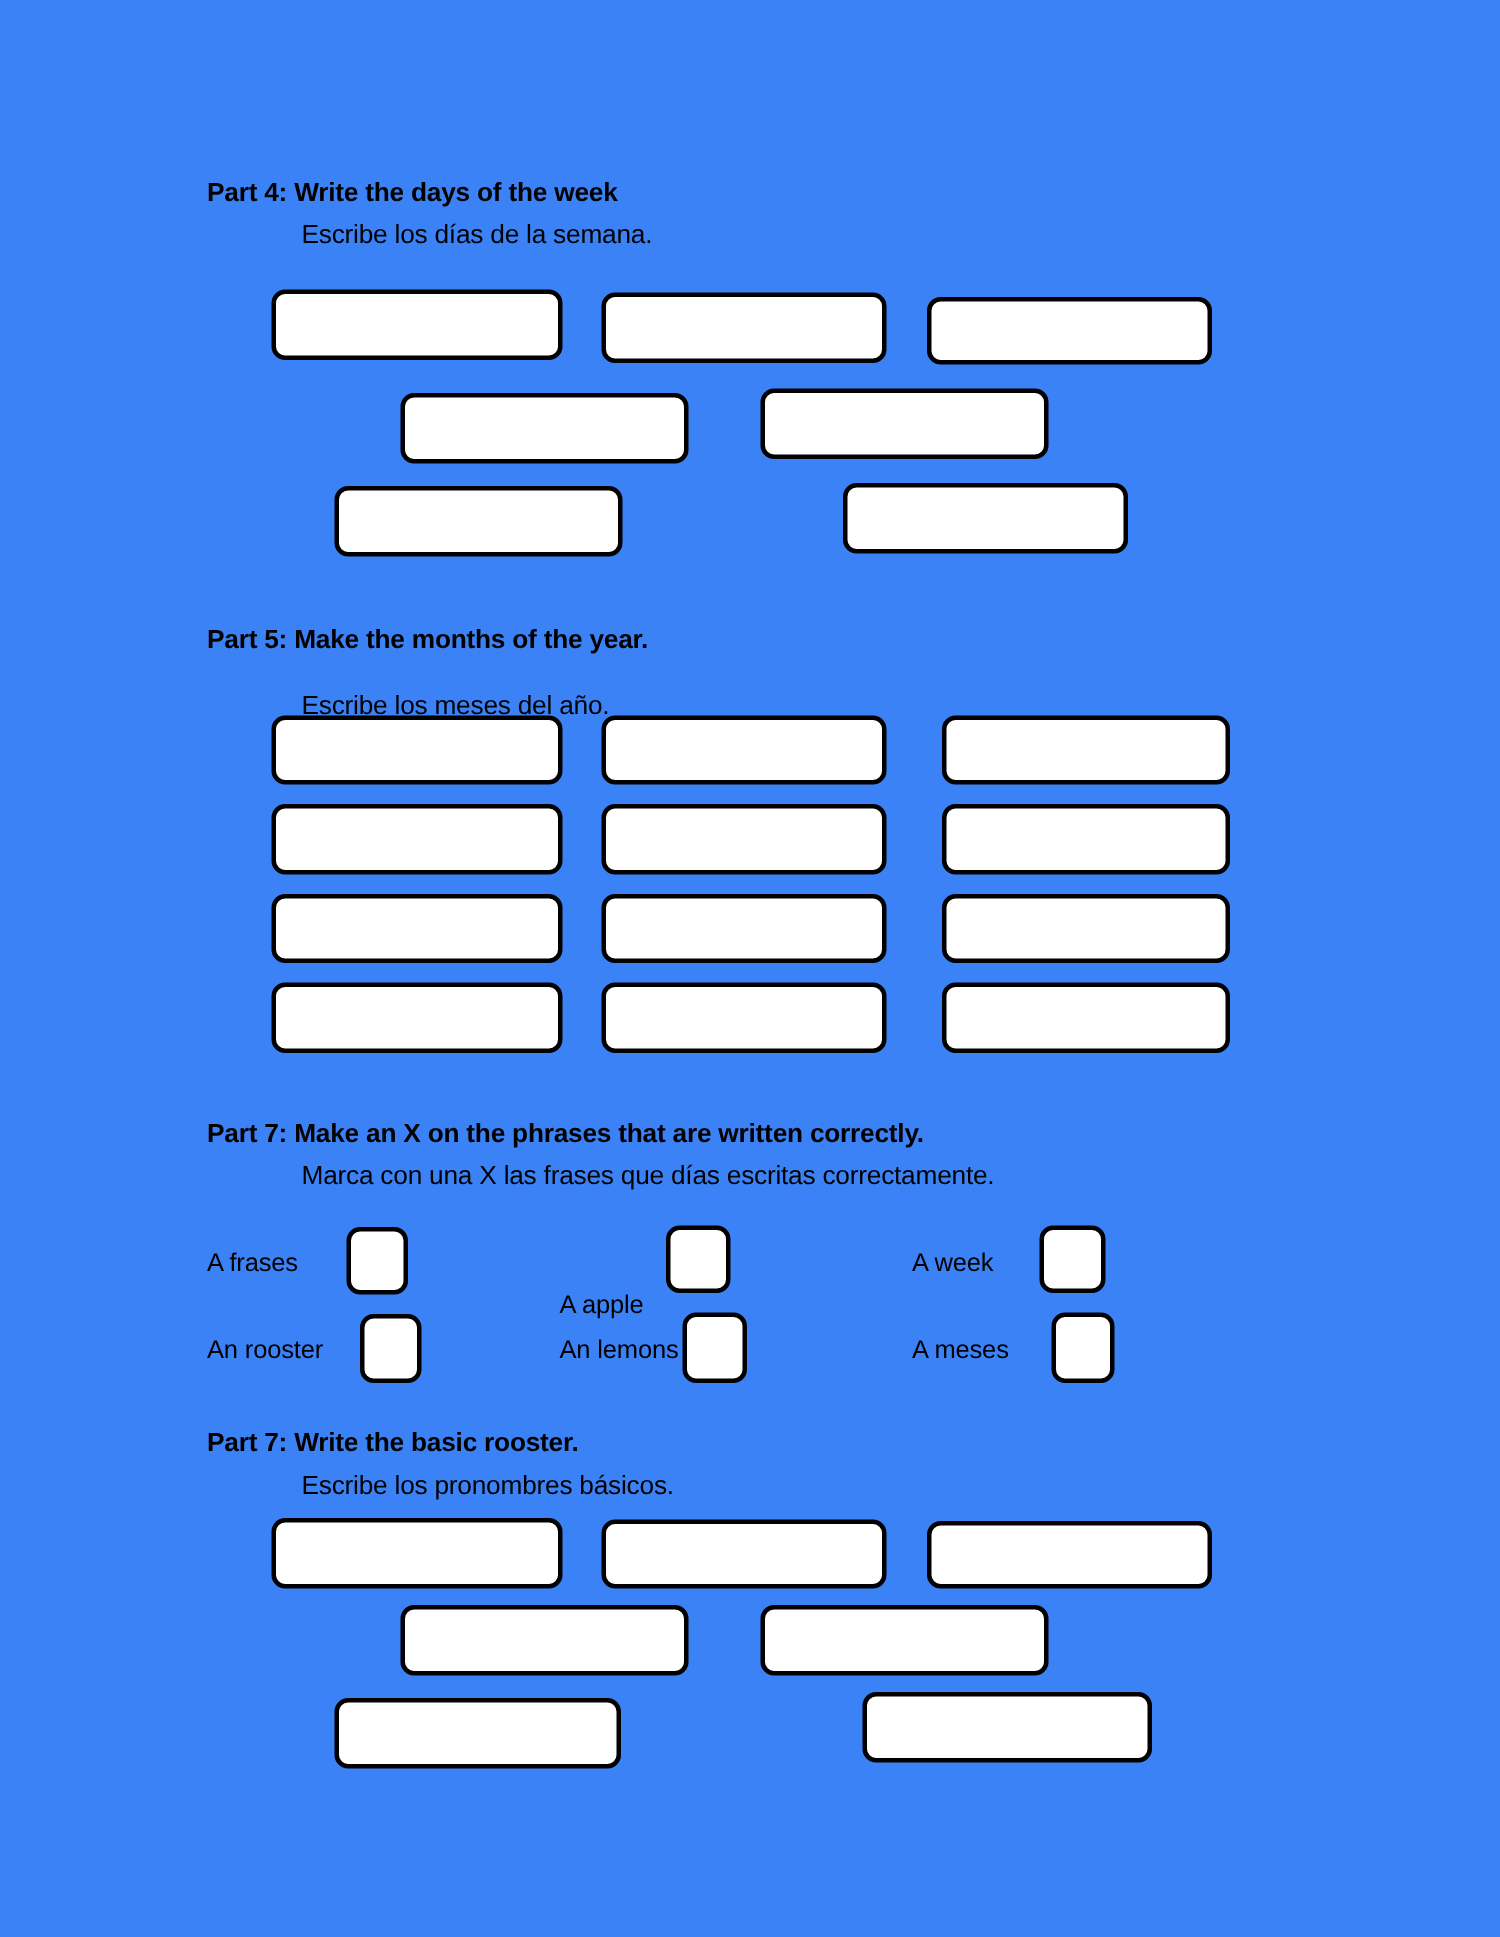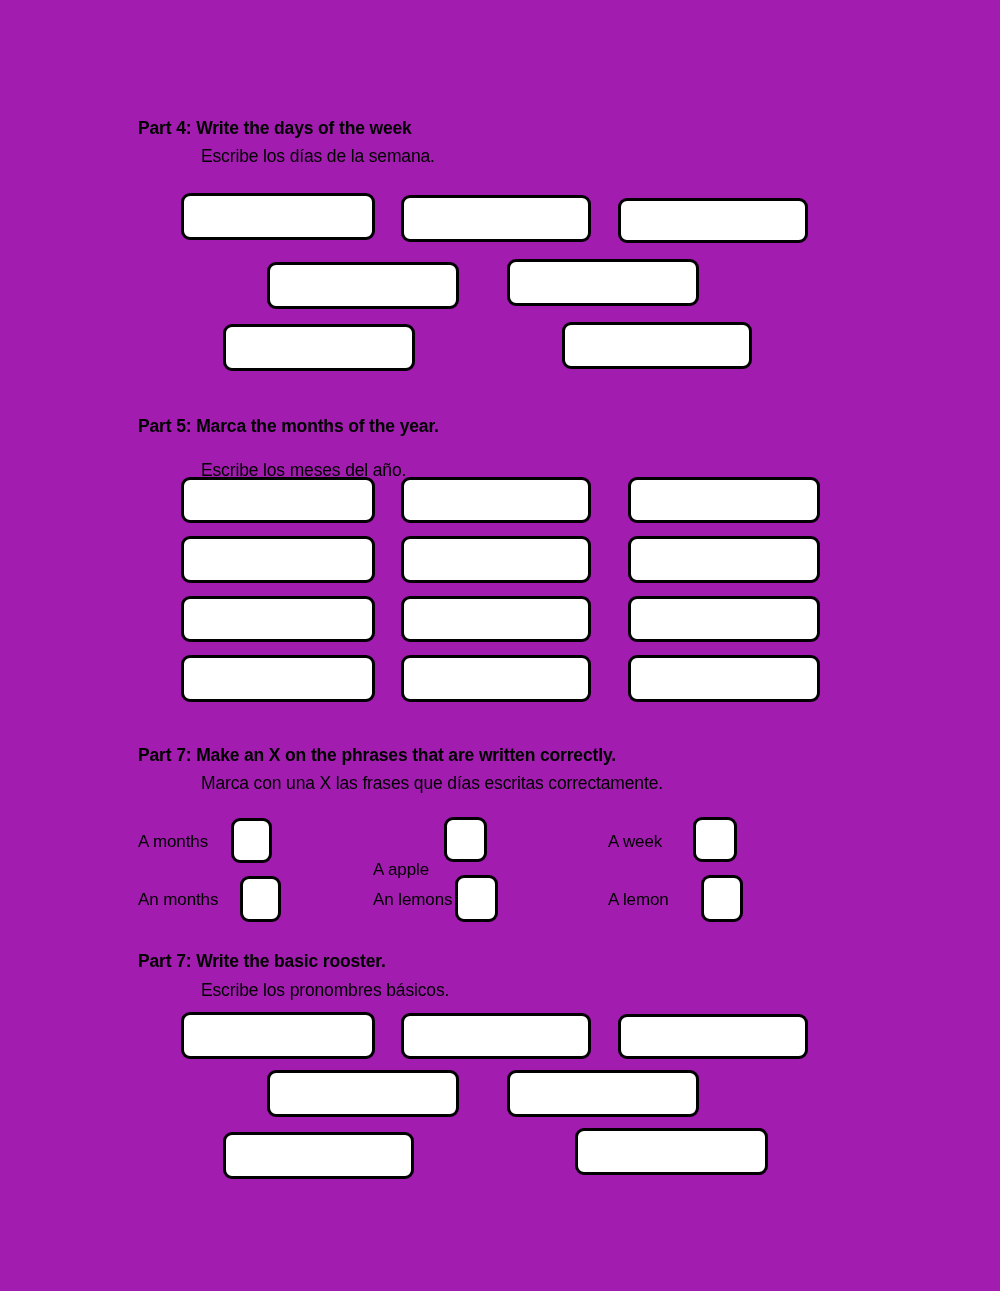--- a/index.html
+++ b/index.html
@@ -15,21 +15,21 @@
     color: #000000;
     overflow: hidden;
   }
 
   .page {
     position: absolute;
     left: 0;
     top: 0;
     width: 1000px;
     height: 1291px;
-    background: #a21caf;
+    background: #3b82f6;
   }
 
   
   .section {
     position: absolute;
   }
   .heading-en {
     position: absolute;
     left: 138px;
     font-size: 17.5px;
@@ -83,21 +83,21 @@
     <div class="box" style="left:181px; top:193px; width:194px; height:47px"></div>
     <div class="box" style="left:401px; top:195px; width:190px; height:47px"></div>
     <div class="box" style="left:618px; top:198px; width:190px; height:45px"></div>
     <div class="box" style="left:267px; top:262px; width:192px; height:47px"></div>
     <div class="box" style="left:507px; top:259px; width:192px; height:47px"></div>
     <div class="box" style="left:223px; top:324px; width:192px; height:47px"></div>
     <div class="box" style="left:562px; top:322px; width:190px; height:47px"></div>
   </div>
 
   <div class="section">
-    <div class="heading-en" style="top:416px">Part 5: Marca the months of the year.</div>
+    <div class="heading-en" style="top:416px">Part 5: Make the months of the year.</div>
     <div class="heading-es" style="top:460px">Escribe los meses del año.</div>
 
     <div class="box" style="left:181px; top:477px; width:194px; height:46px"></div>
     <div class="box" style="left:401px; top:477px; width:190px; height:46px"></div>
     <div class="box" style="left:628px; top:477px; width:192px; height:46px"></div>
 
     <div class="box" style="left:181px; top:536px; width:194px; height:47px"></div>
     <div class="box" style="left:401px; top:536px; width:190px; height:47px"></div>
     <div class="box" style="left:628px; top:536px; width:192px; height:47px"></div>
 
@@ -107,36 +107,36 @@
 
     <div class="box" style="left:181px; top:655px; width:194px; height:47px"></div>
     <div class="box" style="left:401px; top:655px; width:190px; height:47px"></div>
     <div class="box" style="left:628px; top:655px; width:192px; height:47px"></div>
   </div>
 
   <div class="section">
     <div class="heading-en" style="top:745px">Part 7: Make an X on the phrases that are written correctly.</div>
     <div class="heading-es" style="top:773px">Marca con una X las frases que días escritas correctamente.</div>
 
-    <div class="phrase-label" style="left:138px; top:832px">A months</div>
+    <div class="phrase-label" style="left:138px; top:832px">A frases</div>
     <div class="checkbox" style="left:231px; top:818px; width:41px; height:45px"></div>
 
-    <div class="phrase-label" style="left:138px; top:890px">An months</div>
+    <div class="phrase-label" style="left:138px; top:890px">An rooster</div>
     <div class="checkbox" style="left:240px; top:876px; width:41px; height:46px"></div>
 
     <div class="phrase-label" style="left:373px; top:860px">A apple</div>
     <div class="checkbox" style="left:444px; top:817px; width:43px; height:45px"></div>
 
     <div class="phrase-label" style="left:373px; top:890px">An lemons</div>
     <div class="checkbox" style="left:455px; top:875px; width:43px; height:47px"></div>
 
     <div class="phrase-label" style="left:608px; top:832px">A week</div>
     <div class="checkbox" style="left:693px; top:817px; width:44px; height:45px"></div>
 
-    <div class="phrase-label" style="left:608px; top:890px">A lemon</div>
+    <div class="phrase-label" style="left:608px; top:890px">A meses</div>
     <div class="checkbox" style="left:701px; top:875px; width:42px; height:47px"></div>
   </div>
 
   <div class="section">
     <div class="heading-en" style="top:951px">Part 7: Write the basic rooster.</div>
     <div class="heading-es" style="top:980px">Escribe los pronombres básicos.</div>
 
     <div class="box" style="left:181px; top:1012px; width:194px; height:47px"></div>
     <div class="box" style="left:401px; top:1013px; width:190px; height:46px"></div>
     <div class="box" style="left:618px; top:1014px; width:190px; height:45px"></div>

